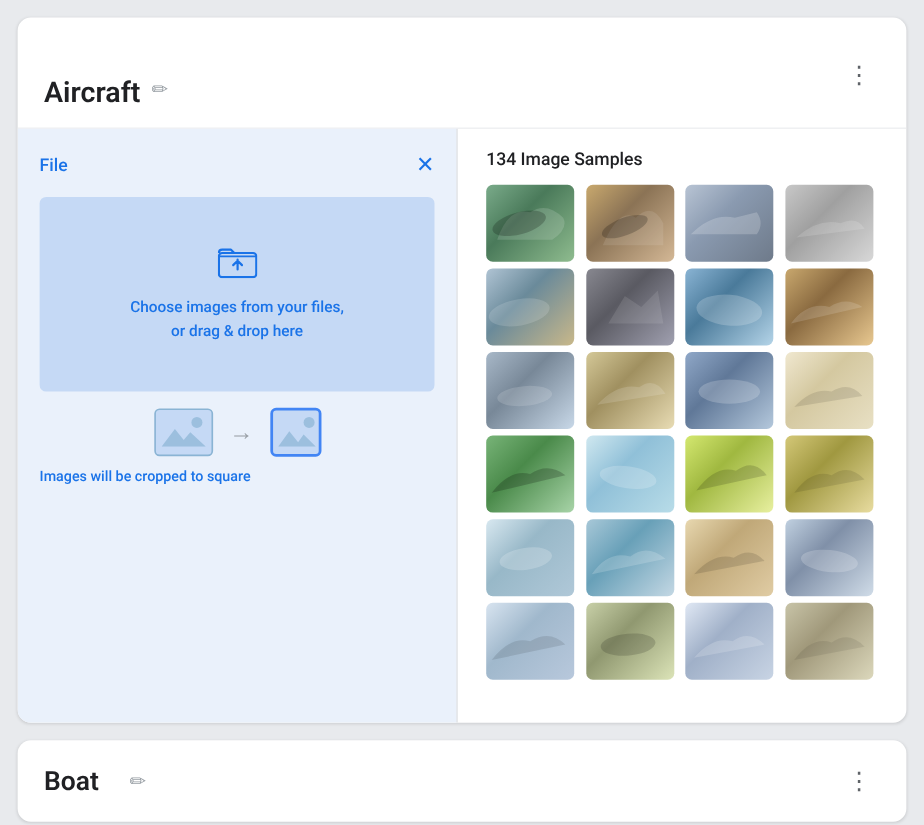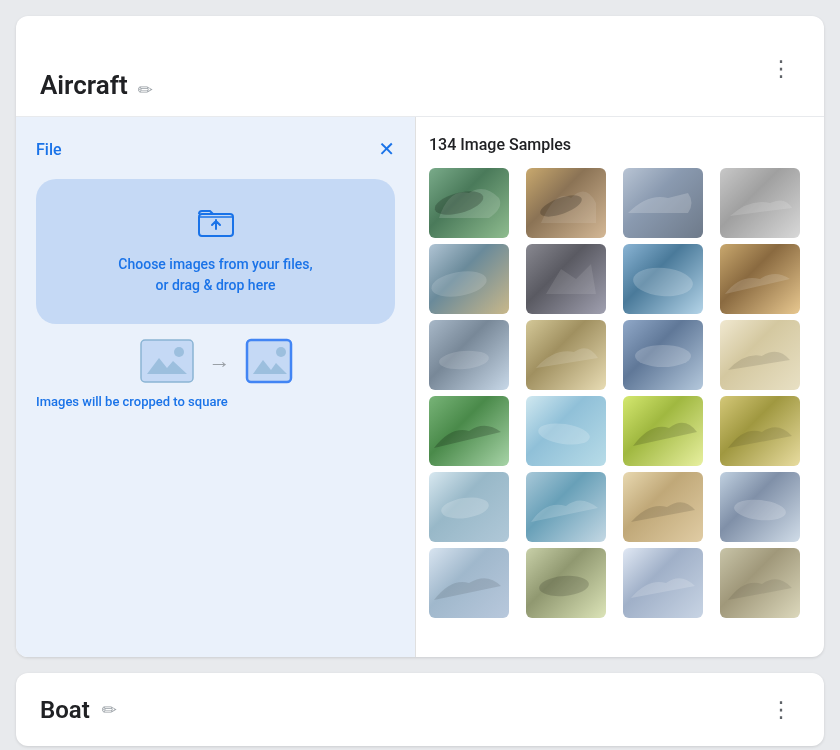--- a/index.html
+++ b/index.html
@@ -22,21 +22,21 @@
     .card-header {
       display: flex;
       align-items: center;
       justify-content: space-between;
       padding: 20px 24px 16px;
       border-bottom: 1px solid #e8eaed;
     }
 
     .card-title-row {
       display: flex;
-      align-items: flex-end;
+      align-items: flex-start;
       gap: 10px;
       margin-top: 34px;
     }
 
     .card-title {
       font-size: 26px;
       font-weight: 600;
       color: #202124;
     }
 
@@ -82,22 +82,22 @@
 
     .close-icon {
       color: #1a73e8;
       font-size: 20px;
       cursor: pointer;
       font-weight: 500;
     }
 
     .upload-box {
       background: #c5d9f5;
-      border-radius: 20px;
-      padding: 28px 20px;
+      border-radius: 6px;
+      padding: 44px 20px;
       text-align: center;
       margin-bottom: 14px;
       cursor: pointer;
     }
 
     .upload-box-icon {
       font-size: 28px;
       color: #1a73e8;
       margin-bottom: 10px;
     }
@@ -147,21 +147,21 @@
     .crop-label {
       text-align: left;
       color: #1a73e8;
       font-size: 13px;
       font-weight: 500;
     }
 
     
     .right-panel {
       flex: 1;
-      padding: 18px 13px;
+      padding: 18px 26px;
       overflow-y: auto;
       max-height: 580px;
     }
 
     .samples-header {
       font-size: 16px;
       font-weight: 500;
       color: #202124;
       margin-bottom: 14px;
     }
@@ -199,21 +199,21 @@
     .boat-header {
       display: flex;
       align-items: center;
       justify-content: space-between;
       padding: 20px 24px;
     }
 
     .boat-title-row {
       display: flex;
       align-items: center;
-      gap: 12px;
+      gap: 28px;
     }
 
     .boat-title {
       font-size: 24px;
       font-weight: 600;
       color: #202124;
     }
 
     
     .c1 { background: linear-gradient(135deg, #7aab8a 0%, #4a7a5a 40%, #8fbc8f 100%); }

